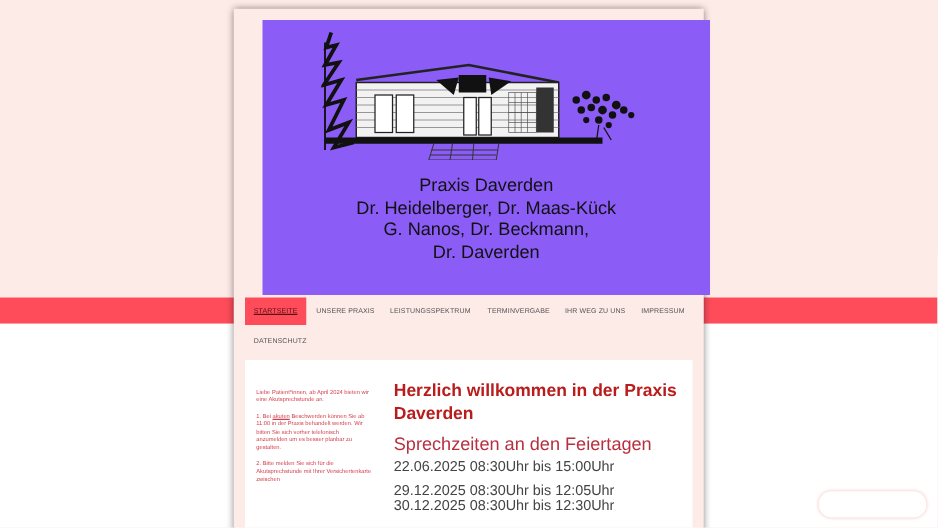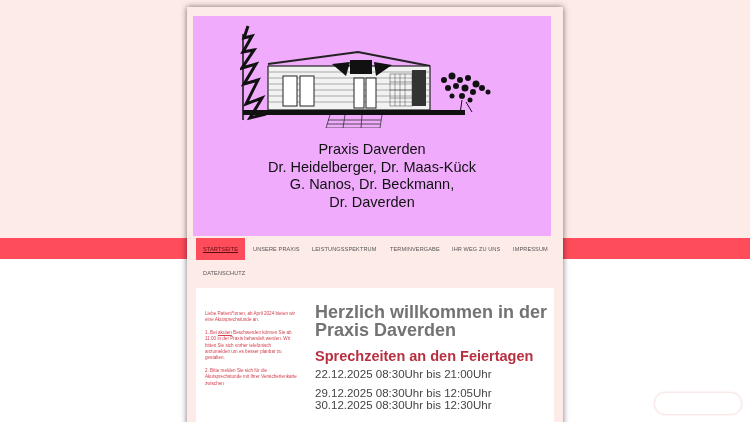--- a/index.html
+++ b/index.html
@@ -11,22 +11,22 @@
   .bg-top { position: absolute; left: 0; top: 0; width: 750px; height: 238px; background: #fdebe7; }
   .bg-band { position: absolute; left: 0; top: 238px; width: 750px; height: 21px; background: #fe4c5b; }
   .bg-bottom { position: absolute; left: 0; top: 259px; width: 750px; height: 163px; background: #ffffff; }
 
   .page {
     position: absolute; left: 187px; top: 7px; width: 376px; height: 430px;
     background: #fdebe7;
     box-shadow: 0 0 6px rgba(0,0,0,0.55);
   }
   .header-box {
-    position: absolute; left: 6px; top: 9px; width: 358px; height: 220px;
-    background: #f0abfc;
+    position: absolute; left: 23px; top: 9px; width: 358px; height: 220px;
+    background: #8b5cf6;
   }
   .house {
     position: absolute; left: 47px; top: 8px; width: 260px; height: 104px;
   }
   .title-block {
     position: absolute; left: 0; top: 125px; width: 358px;
     text-align: center; color: #111; font-size: 14.5px; line-height: 17.5px;
   }
   .title-block div { white-space: nowrap; }
 
@@ -49,24 +49,24 @@
     position: absolute; left: 9px; top: 23px; width: 92px;
     color: #d2404e; font-size: 4.6px; line-height: 6.4px;
   }
   .sidebar p { margin: 0 0 6px 0; }
   .sidebar u { text-decoration: underline; }
 
   .main {
     position: absolute; left: 119px; top: 16px; width: 235px;
   }
   .welcome {
-    color: #737373; font-weight: bold; font-size: 18px; line-height: 17.5px; margin: 0;
+    color: #b91c1c; font-weight: bold; font-size: 14px; line-height: 17.5px; margin: 0;
   }
   .subhead {
-    color: #b83040; font-weight: bold; font-size: 14.5px; line-height: 18px; margin: 8px 0 3px 0;
+    color: #b83040; font-weight: normal; font-size: 14.5px; line-height: 18px; margin: 8px 0 3px 0;
   }
   .hours { color: #444; font-size: 11.5px; line-height: 12.6px; }
   .hours .group { margin-bottom: 6px; }
 
   .float-widget {
     position: absolute; left: 655px; top: 393px; width: 86px; height: 21px;
     background: #ffffff; border-radius: 10px;
     box-shadow: 0 0 3px rgba(240,180,180,0.9);
   }
 </style>
@@ -171,21 +171,21 @@
       <p>Liebe Patient*innen, ab April 2024 bieten wir eine Akutsprechstunde an.</p>
       <p><span>1. Bei </span><u>akuten</u><span> Beschwerden können Sie ab 11:00 in der Praxis behandelt werden. Wir bitten Sie sich vorher telefonisch anzumelden um es besser planbar zu gestalten.</span></p>
       <p>2. Bitte melden Sie sich für die Akutsprechstunde mit Ihrer Versichertenkarte zwischen</p>
     </aside>
 
     <main class="main">
       <h2 class="welcome">Herzlich willkommen in der Praxis Daverden</h2>
       <h3 class="subhead">Sprechzeiten an den Feiertagen</h3>
       <div class="hours">
         <div class="group">
-          <div>22.12.2025 08:30Uhr bis 21:00Uhr</div>
+          <div>22.06.2025 08:30Uhr bis 15:00Uhr</div>
         </div>
         <div class="group">
           <div>29.12.2025 08:30Uhr bis 12:05Uhr</div>
           <div>30.12.2025 08:30Uhr bis 12:30Uhr</div>
         </div>
       </div>
     </main>
   </div>
 </div>
 

